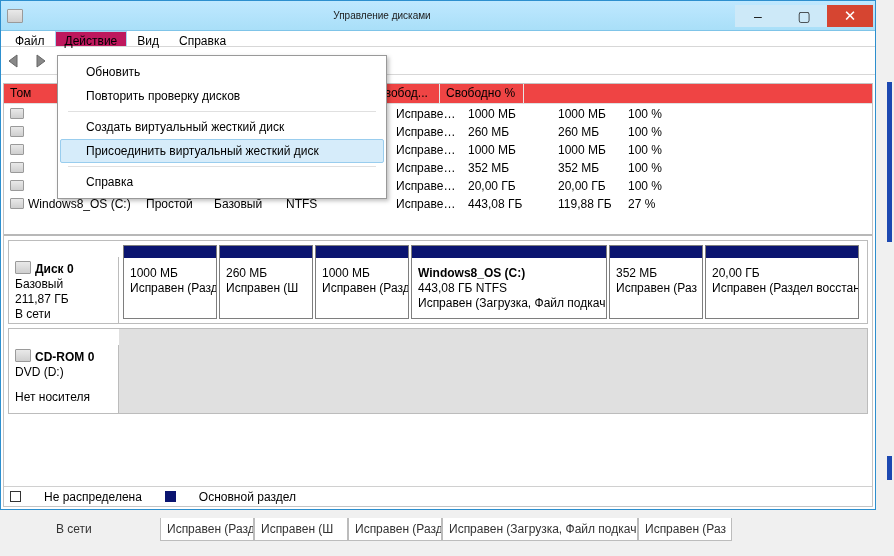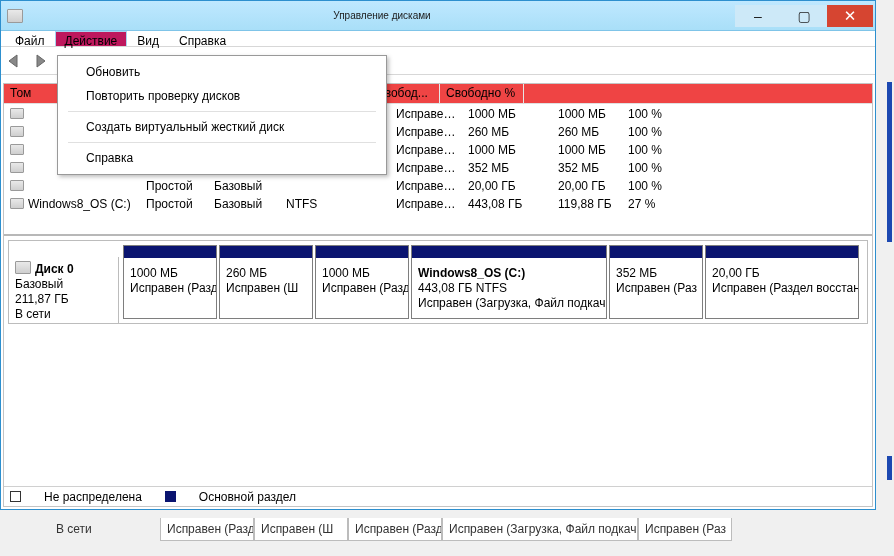--- a/index.html
+++ b/index.html
@@ -194,34 +194,44 @@
             <div class="part" style="width: 94px;">
               <div class="band"></div>
               <div class="pbody">352 МБ<br>Исправен (Раз</div>
             </div>
             <div class="part" style="width: 154px;">
               <div class="band"></div>
               <div class="pbody">20,00 ГБ<br>Исправен (Раздел восстан</div>
             </div>
           </div>
       </div>
+      <div class="diskrow cd">
+        <div class="diskhead">
+          <div><span class="hicon"></span><b>CD-ROM 0</b></div>
+          <div>DVD (D:)</div>
+          <div style="height:10px"></div>
+          <div>Нет носителя</div>
+        </div>
+        <div class="diskparts"></div>
+      </div>
     </div>
 
     <div class="legend">
       <span class="sq"></span>
       <span>Не распределена</span>
       <span class="sq navy"></span>
       <span>Основной раздел</span>
     </div>
   </div>
 
   <div class="dropdown">
     <div class="ditem">Обновить</div>
     <div class="ditem">Повторить проверку дисков</div>
     <div class="sep"></div>
     <div class="ditem">Создать виртуальный жесткий диск</div>
+    <div class="ditem hov">Присоединить виртуальный жесткий диск</div>
     <div class="sep"></div>
     <div class="ditem">Справка</div>
   </div>
 </div>
 
 <div class="sideblue"></div>
 <div class="sideblue2"></div>
 
 </body></html>

